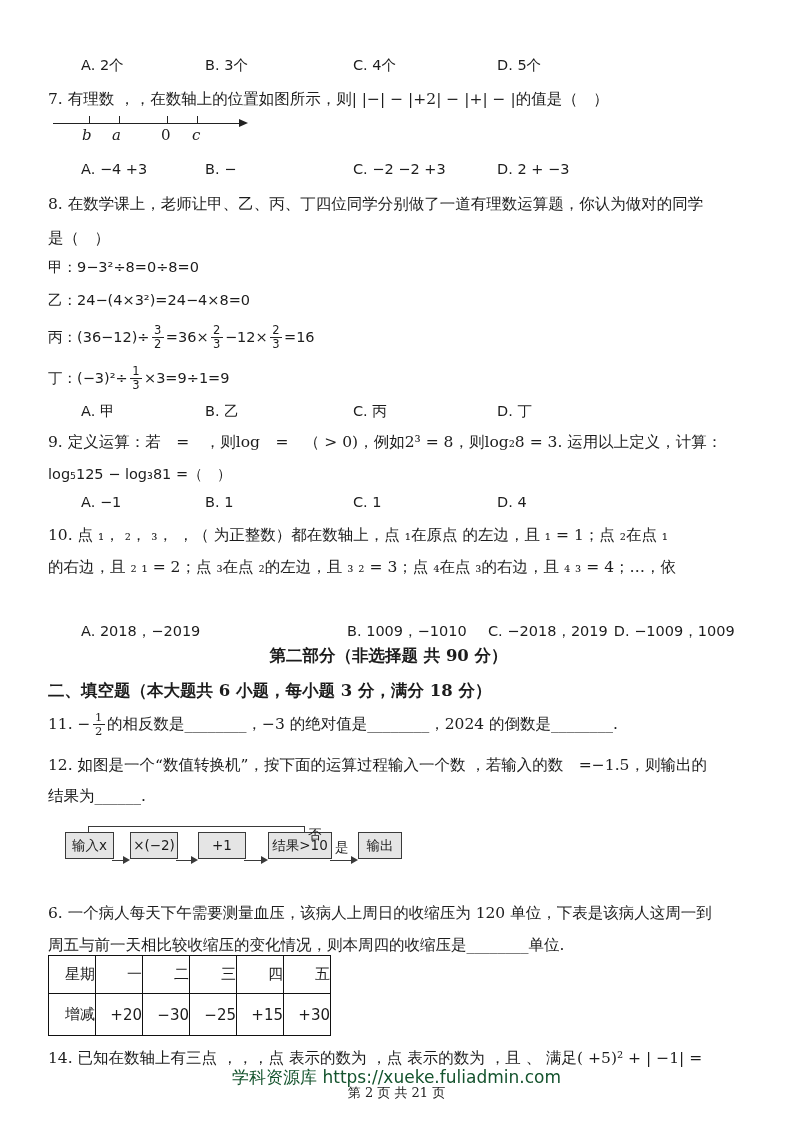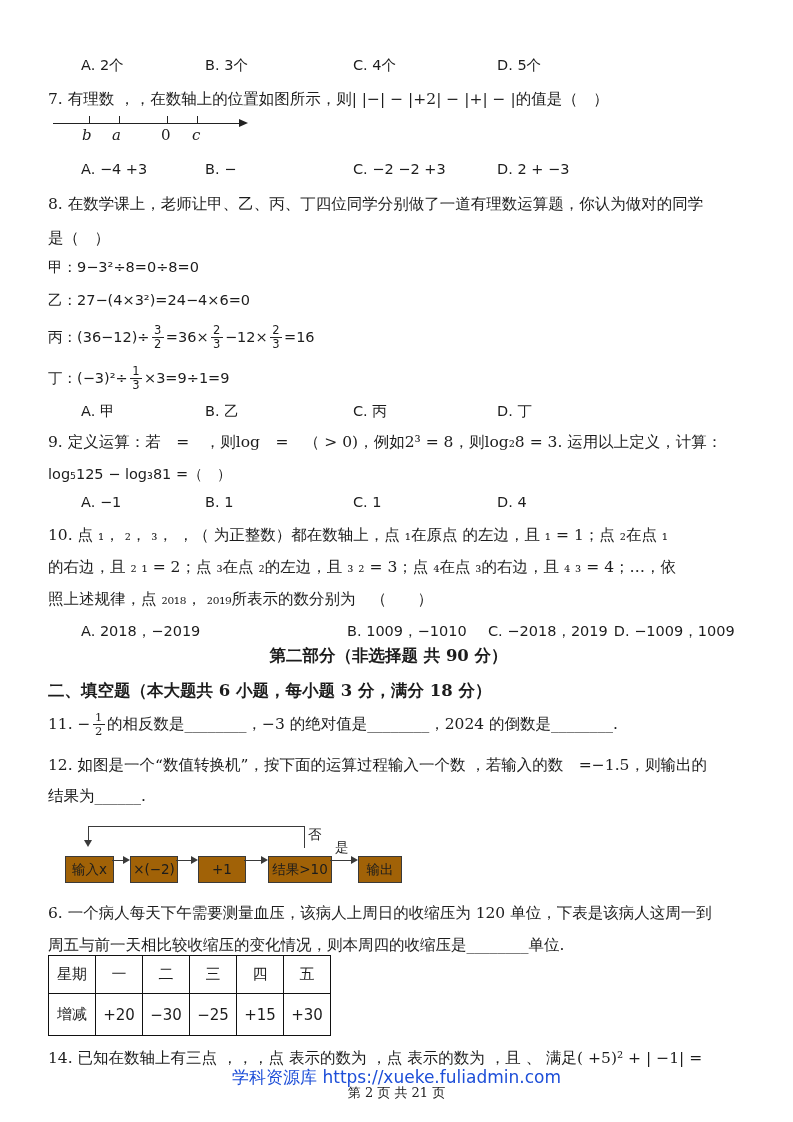--- a/index.html
+++ b/index.html
@@ -24,37 +24,37 @@
   .numline{position:absolute;left:48px;top:112px;width:230px;height:44px;}
   .nl-line{position:absolute;left:5px;top:11px;width:188px;border-top:1.6px solid #222;}
   .nl-tick{position:absolute;top:4px;height:8px;border-left:1.6px solid #222;}
   .nl-lab{position:absolute;top:14px;font-style:italic;font-size:15px;}
   .nl-lab.upright{font-style:normal;}
   .arr-r{position:absolute;width:0;height:0;border-top:4.5px solid transparent;
          border-bottom:4.5px solid transparent;border-left:9px solid #222;}
   
   .flow{position:absolute;left:65px;top:824px;width:345px;height:62px;
         font-family:"DejaVu Sans","Liberation Sans",sans-serif;font-size:13.5px;}
-  .fbox{position:absolute;top:32px;height:25px;line-height:25px;text-align:center;
-        border:1.6px solid #3a3a3a;background:#a16207;}
+  .fbox{position:absolute;top:8px;height:25px;line-height:25px;text-align:center;
+        border:1.6px solid #3a3a3a;background:#e5e5e5;}
   .hline{position:absolute;border-top:1.4px solid #3a3a3a;height:0;}
   .vline{position:absolute;border-left:1.4px solid #3a3a3a;width:0;}
   .farr-r{position:absolute;width:0;height:0;border-top:4px solid transparent;
           border-bottom:4px solid transparent;border-left:7px solid #3a3a3a;}
   .farr-d{position:absolute;width:0;height:0;border-left:4px solid transparent;
           border-right:4px solid transparent;border-top:7px solid #3a3a3a;}
   .flab{position:absolute;line-height:14px;}
   
   .bp-table{position:absolute;left:48px;top:955px;border-collapse:collapse;
             font-family:"DejaVu Sans","Liberation Sans",sans-serif;font-size:15px;}
-  .bp-table td{border:1.6px solid #111;width:46px;text-align:center;padding:0;}
+  .bp-table td{border:1.6px solid #111;width:46px;text-align:right;padding:0;}
   .bp-table tr:first-child td{height:37px;font-family:"DejaVu Serif","Liberation Serif",serif;}
   .bp-table tr:last-child td{height:41px;}
   
-  .watermark{position:absolute;left:0;right:0;top:1066px;text-align:center;color:#1d4ed8;
+  .watermark{position:absolute;left:0;right:0;top:1066px;text-align:center;color:#14532d;
              font-family:"DejaVu Sans","Liberation Sans",sans-serif;font-size:17px;}
   .pagefooter{position:absolute;left:0;right:0;top:1084px;text-align:center;
               font-size:13px;color:#222;}
 </style>
 </head>
 <body>
 
 <div class="page">
 
   <div class="line opts indent sans" style="top:55px">
@@ -76,21 +76,21 @@
     <span class="nl-lab" style="left:144px">c</span>
   </div>
 
   <div class="line opts indent sans" style="top:159px">
     <span class="wA">A. −4 +3</span><span class="wB">B. −</span><span class="wC">C. −2 −2 +3</span><span>D. 2 + −3</span>
   </div>
 
   <div class="line" style="top:194px">8. 在数学课上，老师让甲、乙、丙、丁四位同学分别做了一道有理数运算题，你认为做对的同学</div>
   <div class="line" style="top:228px">是（　）</div>
   <div class="line sans" style="top:257px">甲：9−3²÷8=0÷8=0</div>
-  <div class="line sans" style="top:290px">乙：27−(4×3²)=24−4×6=0</div>
+  <div class="line sans" style="top:290px">乙：24−(4×3²)=24−4×8=0</div>
 
   <div class="line sans fracline" style="top:319px">
     <span>丙：(36−12)÷</span><span class="frac"><span class="num">3</span><span class="den">2</span></span><span>=36×</span><span class="frac"><span class="num">2</span><span class="den">3</span></span><span>−12×</span><span class="frac"><span class="num">2</span><span class="den">3</span></span><span>=16</span>
   </div>
 
   <div class="line sans fracline" style="top:360px">
     <span>丁：(−3)²÷</span><span class="frac"><span class="num">1</span><span class="den">3</span></span><span>×3=9÷1=9</span>
   </div>
 
   <div class="line opts indent sans" style="top:401px">
@@ -98,21 +98,20 @@
   </div>
 
   <div class="line" style="top:432px">9. 定义运算：若　=　，则log　=　（ &gt; 0)，例如2³ = 8，则log₂8 = 3. 运用以上定义，计算：</div>
   <div class="line sans" style="top:464px">log₅125 − log₃81 =（　）</div>
   <div class="line opts indent sans" style="top:492px">
     <span class="wA">A. −1</span><span class="wB">B. 1</span><span class="wC">C. 1</span><span>D. 4</span>
   </div>
 
   <div class="line" style="top:525px">10. 点 ₁， ₂， ₃， ，（ 为正整数）都在数轴上，点 ₁在原点 的左边，且 ₁ = 1；点 ₂在点 ₁</div>
   <div class="line" style="top:557px">的右边，且 ₂ ₁ = 2；点 ₃在点 ₂的左边，且 ₃ ₂ = 3；点 ₄在点 ₃的右边，且 ₄ ₃ = 4；…，依</div>
-  <div class="line" style="top:589px">照上述规律，点 ₂₀₁₈， ₂₀₁₉所表示的数分别为　（　　）</div>
   <div class="line opts indent sans" style="top:621px">
     <span class="q10A">A. 2018，−2019</span><span class="q10B">B. 1009，−1010</span><span>C. −2018，2019</span><span>D. −1009，1009</span>
   </div>
 
   <div class="line center bold h16" style="top:646px">第二部分（非选择题 共 90 分）</div>
   <div class="line bold h16" style="top:681px">二、填空题（本大题共 6 小题，每小题 3 分，满分 18 分）</div>
 
   <div class="line fracline" style="top:706px">
     <span>11. −</span><span class="frac"><span class="num">1</span><span class="den">2</span></span><span>的相反数是________，−3 的绝对值是________，2024 的倒数是________.</span>
   </div>

